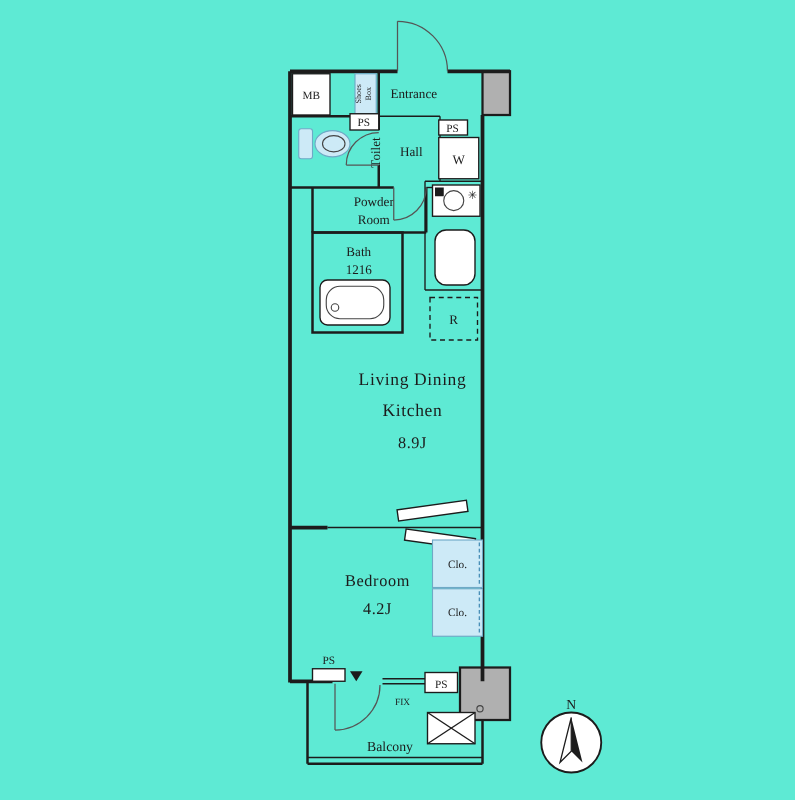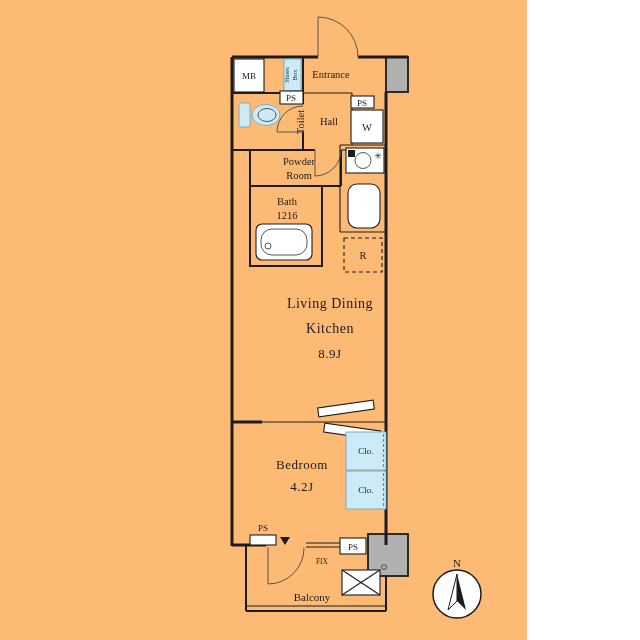--- a/index.html
+++ b/index.html
@@ -1,16 +1,16 @@
 <!DOCTYPE html>
 <html><head>
 <meta charset="utf-8">
 <style>
   html,body{margin:0;padding:0;background:#ffffff;}
-  .canvas{position:relative;width:527px;height:640px;background:#fdba74;overflow:hidden;}
+  .canvas{position:relative;width:636px;height:640px;background:#5eead4;overflow:hidden;}
   svg{position:absolute;left:0;top:0;}
   text{font-family:"Liberation Serif", serif;fill:#1c1c1c;}
   .t-room{font-size:13px;letter-spacing:0.5px;}
   .t-big{font-size:14px;letter-spacing:0.5px;}
   .t-small{font-size:9px;}
   .t-tiny{font-size:6.5px;}
   .t-med{font-size:10.5px;}
   .wall{stroke:#1c1c1c;fill:none;}
   .w3{stroke-width:3;}
   .w2{stroke-width:2;}

